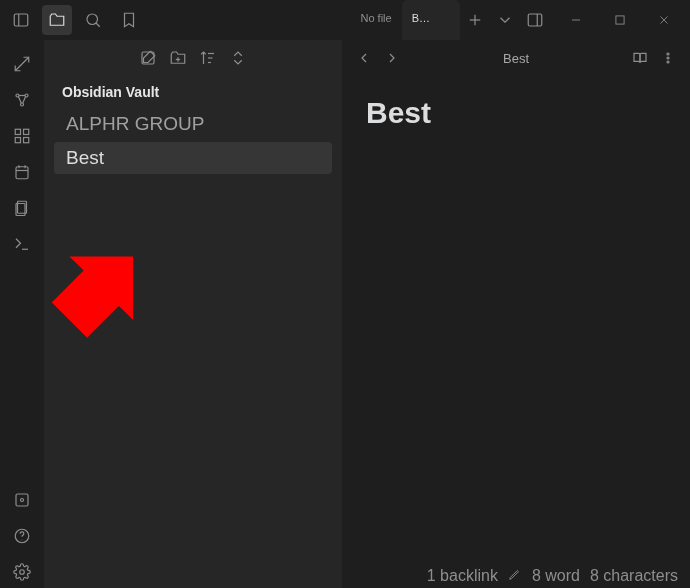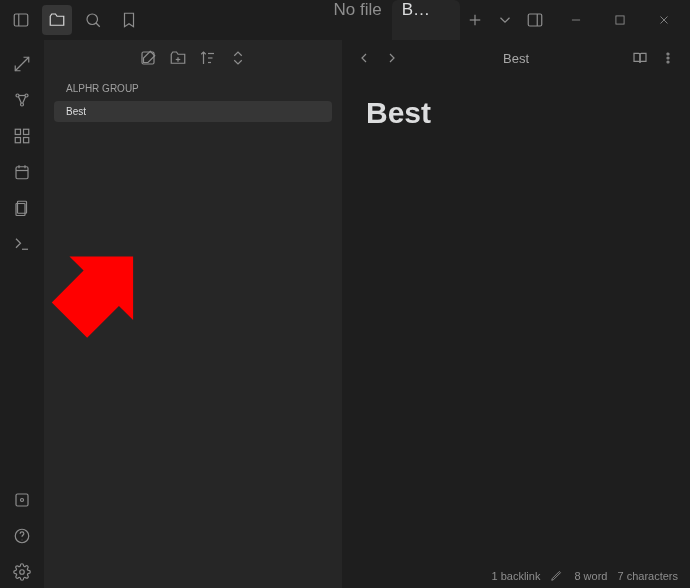--- a/index.html
+++ b/index.html
@@ -33,25 +33,25 @@
   .tbtn {
     width: 30px; height: 30px;
     display: flex; align-items: center; justify-content: center;
     color: #8e8e8e;
     border-radius: 4px;
   }
   .tbtn svg { width: 18px; height: 18px; stroke: currentColor; fill: none; stroke-width: 1.6; }
   .tbtn.active { background: #363636; color: #d8d8d8; border-radius: 4px; }
   .tab {
     height: 40px;
-    display: flex; align-items: flex-start;
-    padding: 0 10px;
+    display: flex; align-items: flex-end;
+    padding: 16px 10px;
     color: #8e8e8e;
     gap: 6px;
-    font-size: 17px;
+    font-size: 11px;
   }
   .tab.active {
     background: #262626;
     color: #dcddde;
     border-radius: 6px 6px 0 0;
   }
   .tab .close { width: 14px; height: 14px; }
   .winbtns { display: flex; align-items: center; gap: 4px; margin-left: 6px; padding-right: 6px;}
   .winbtn { width: 40px; height: 30px; display:flex;align-items:center;justify-content:center;color:#8e8e8e;}
   .winbtn svg { width:14px; height:14px; stroke: currentColor; fill:none; stroke-width:1.5;}
@@ -94,21 +94,21 @@
     padding: 6px 18px 8px;
     font-weight: 600;
     font-size: 14px;
     color: #e6e6e6;
   }
   .tree { padding: 0 10px; }
   .tree-item {
     padding: 5px 12px;
     border-radius: 4px;
     color: #a0a0a0;
-    font-size: 10px;
+    font-size: 19px;
     margin-bottom: 2px;
   }
   .tree-item.selected {
     background: #363636;
     color: #dcddde;
   }
   
   .editor {
     flex: 1;
     background: #1e1e1e;
@@ -129,21 +129,21 @@
   .wikilink-bracket { color: #dcddde; }
   .wikilink { color: #8a7cff; }
   .statusbar {
     position: absolute;
     bottom: 0; right: 0;
     height: 24px;
     display:flex;align-items:center;
     gap: 10px;
     padding: 0 12px;
     color:#8e8e8e;
-    font-size: 11px;
+    font-size: 16px;
     background:#1e1e1e;
   }
   .statusbar svg{width:14px;height:14px;stroke:currentColor;fill:none;stroke-width:1.6;}
   
   .red-arrow {
     position: absolute;
     left: 18px; top: 215px;
     width: 120px; height: 140px;
     pointer-events: none;
   }
@@ -313,20 +313,21 @@
             <polyline points="3 7 6 4 9 7"></polyline>
             <line x1="12" y1="6" x2="20" y2="6"></line>
             <line x1="12" y1="12" x2="18" y2="12"></line>
             <line x1="12" y1="18" x2="16" y2="18"></line>
           </svg></span>
       <span><svg viewBox="0 0 24 24">
             <polyline points="7 9 12 4 17 9"></polyline>
             <polyline points="7 15 12 20 17 15"></polyline>
           </svg></span>
     </div>
+    <div class="vault-title">Obsidian Vault</div>
     <div class="tree">
       <div class="tree-item">
         <span>ALPHR GROUP</span>
       </div>
       <div class="tree-item selected">
         <span>Best</span>
       </div>
     </div>
   </div>
 
@@ -359,20 +360,20 @@
     </div>
     <div class="editor-body">
       <div class="note-title">Best</div>
     </div>
     <div class="statusbar">
       <span>1 backlink</span>
       <span><svg viewBox="0 0 24 24">
             <path d="M3 21l3-1 12-12-2-2L4 18z"></path>
           </svg></span>
       <span>8 word</span>
-      <span>7 characters</span>
+      <span>8 characters</span>
     </div>
   </div>
 </div>
 
 <svg class="red-arrow" viewBox="0 0 120 140">
   <polygon points="10,20 55,20 55,0 100,45 55,90 55,70 10,70" transform="rotate(-45 55 45) translate(0 40)" fill="#ff0000"></polygon>
 </svg>
 
 </body></html>

